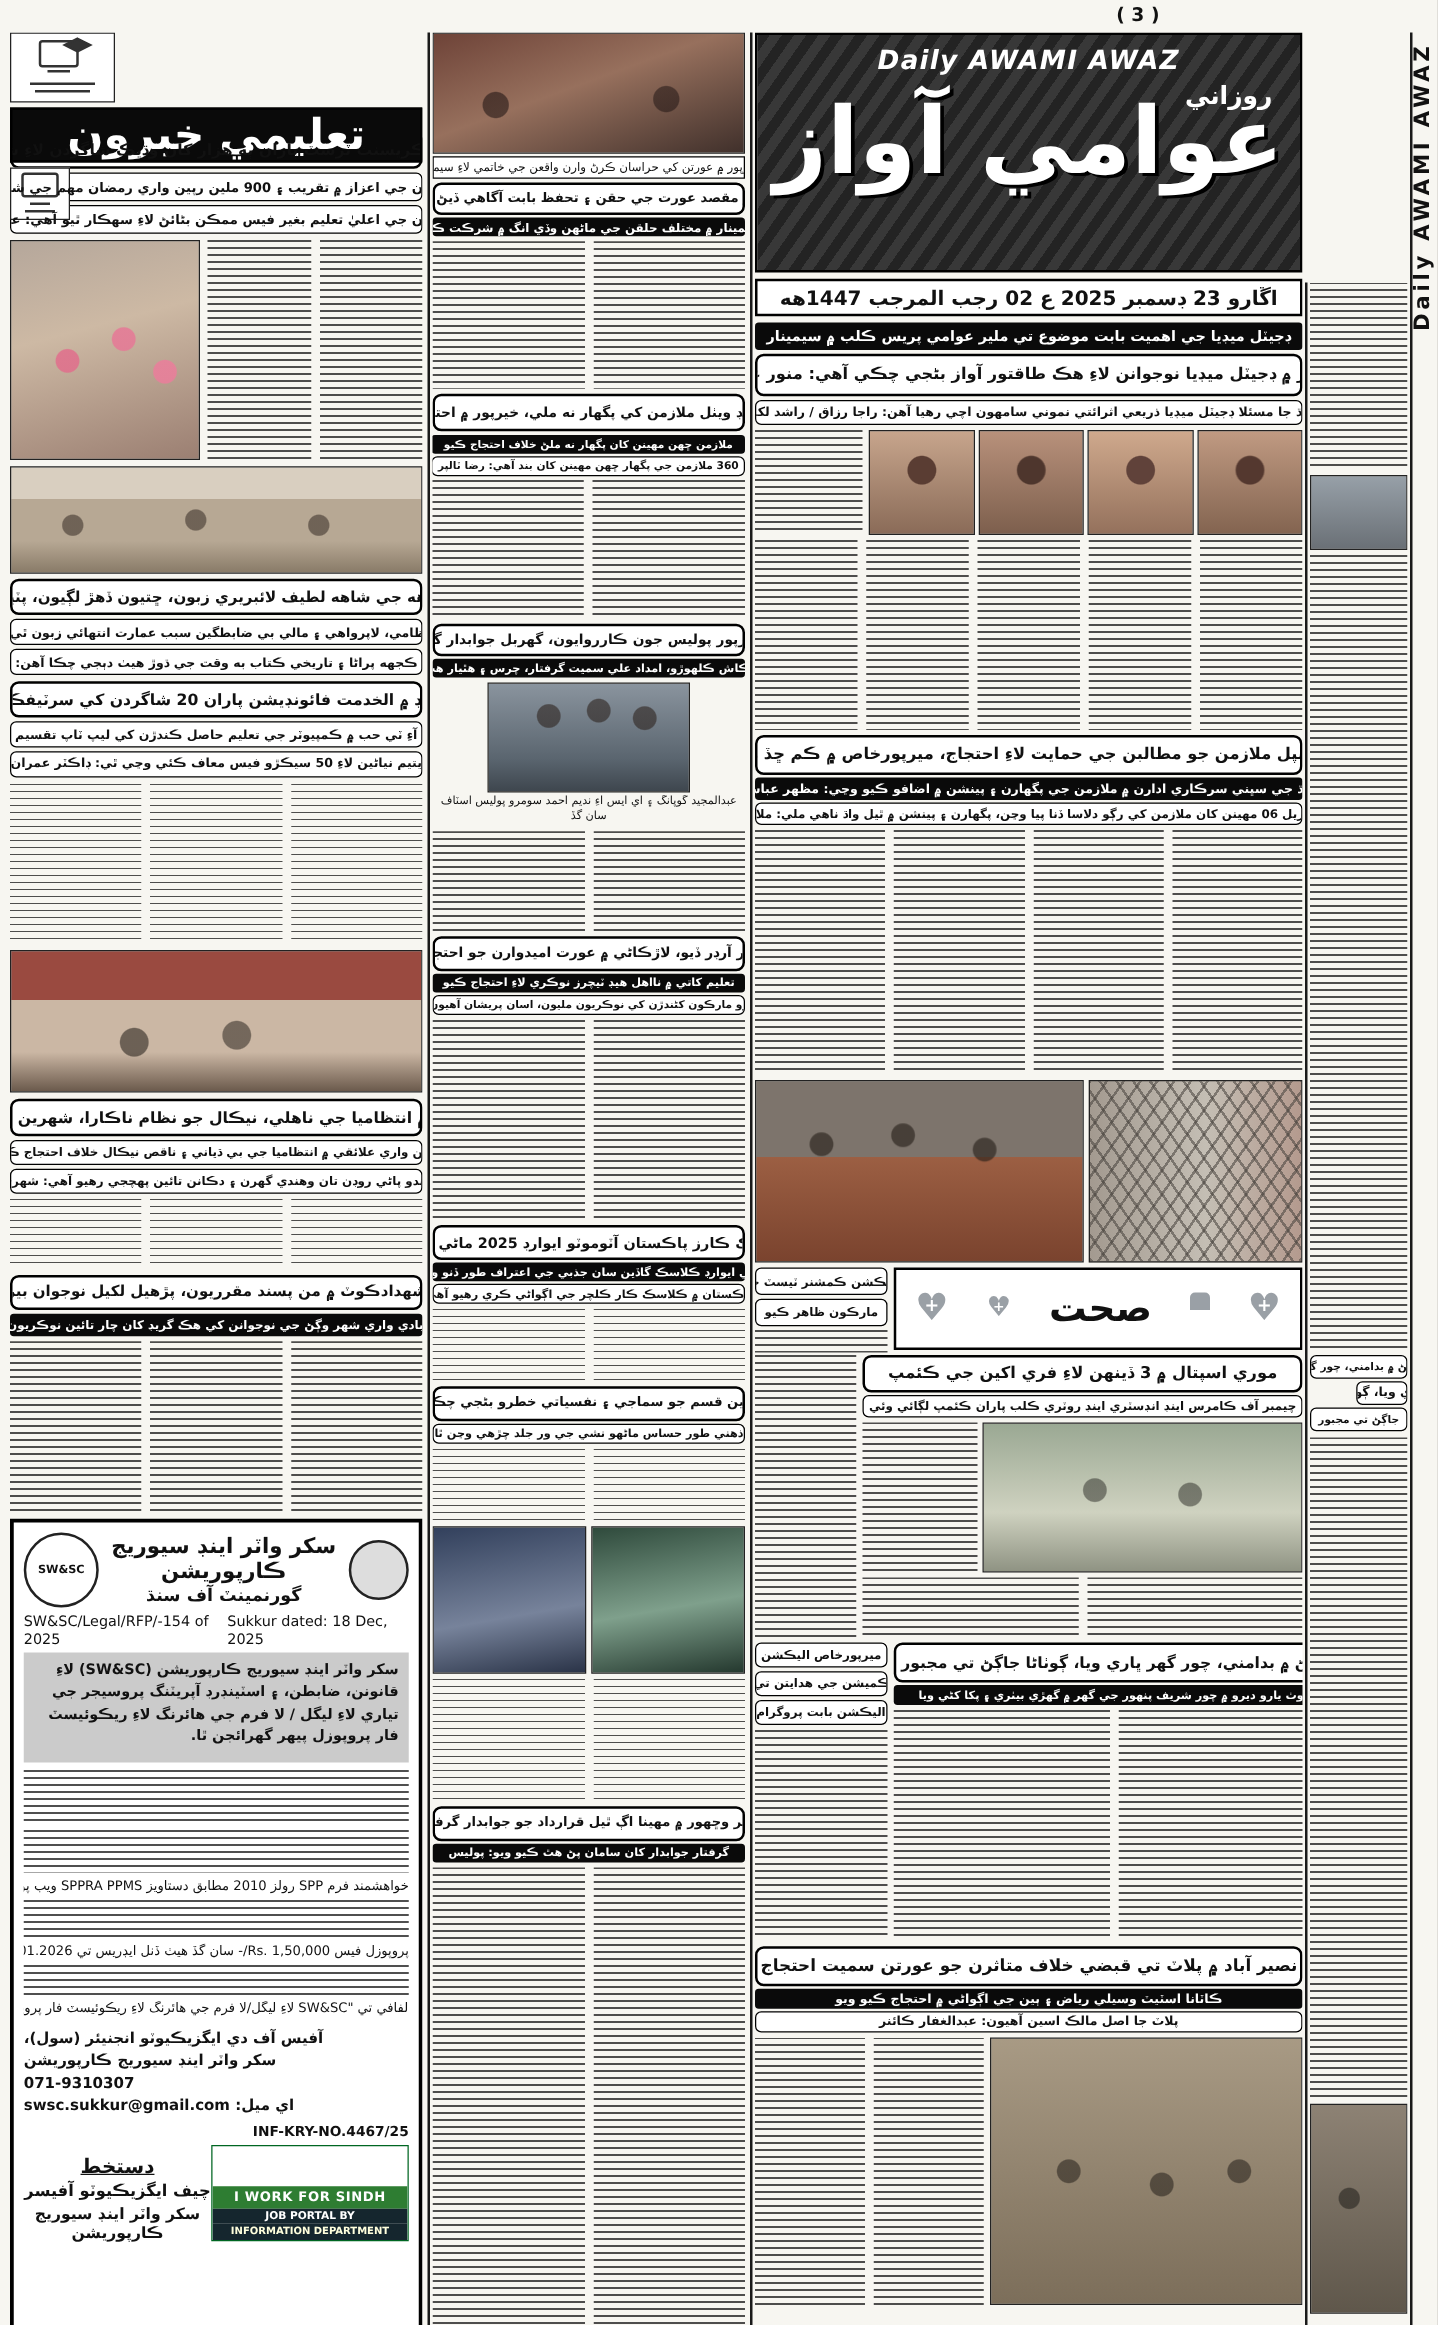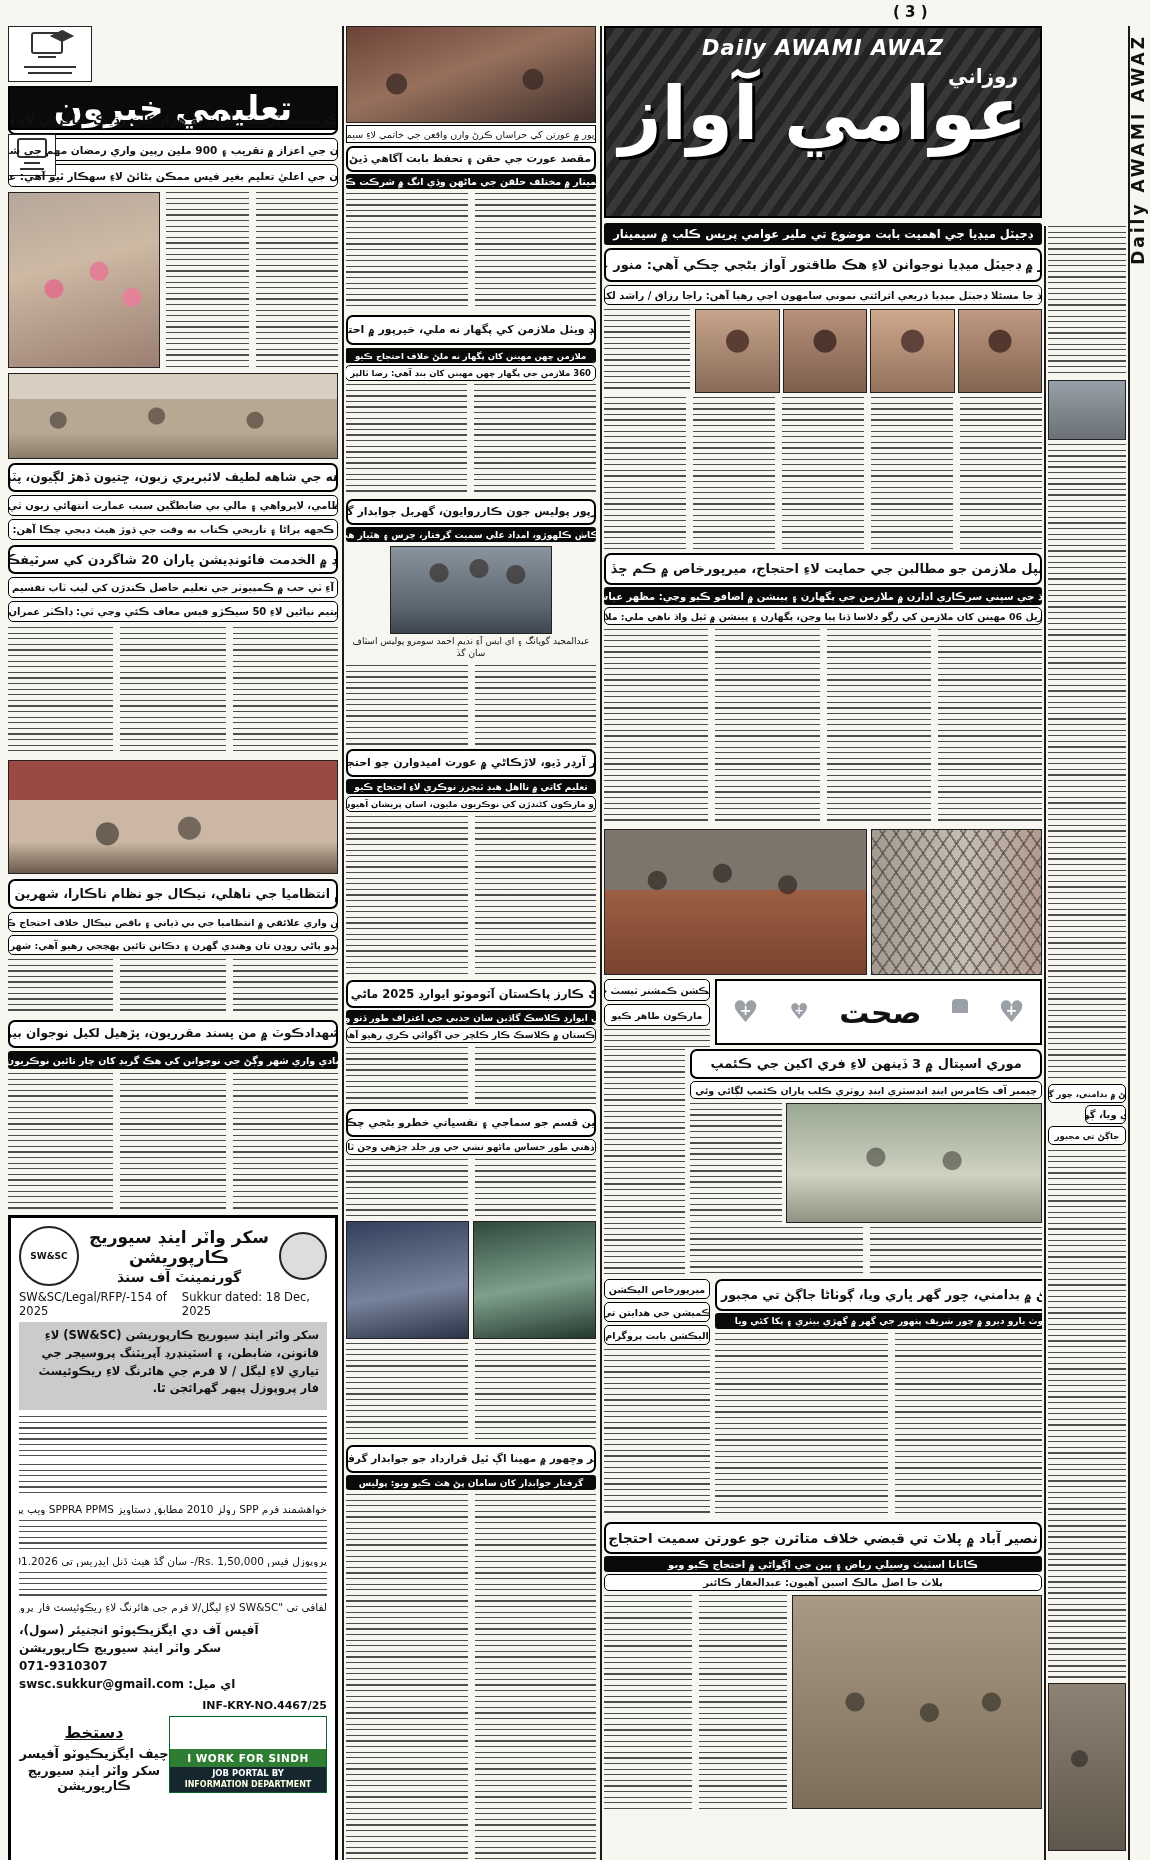--- a/index.html
+++ b/index.html
@@ -288,20 +288,21 @@
         <div class="tx"></div>
       </div>
   </section>
 
   <section class="zone" style="left:604px;top:26px;width:438px;height:1834px;">
     <div class="mast" style="height:188px;">
       <div class="mast-eng">Daily AWAMI AWAZ</div>
       <div class="mast-daily">روزاني</div>
       <div class="mast-title">عوامي آواز</div>
     </div>
+    <div class="datebox" style="height:26px;margin-top:5px;">اڱارو 23 ڊسمبر 2025 ع  02 رجب المرجب 1447هه</div>
     <div class="bar" style="height:22px;margin-top:5px;font-size:11.5px;">ڊجيٽل ميڊيا جي اهميت بابت موضوع تي ملير عوامي پريس ڪلب ۾ سيمينار</div>
     <div class="hb" style="height:30px;margin-top:3px;font-size:13px;">موجوده دور ۾ ڊجيٽل ميڊيا نوجوانن لاءِ هڪ طاقتور آواز بڻجي چڪي آهي: منور علي مهيسر</div>
     <div class="sb" style="height:18px;margin-top:3px;font-size:10px;">سنڌ جا مسئلا ڊجيٽل ميڊيا ذريعي اثرائتي نموني سامهون اچي رهيا آهن: راجا رزاق / راشد لکمير</div>
     <div style="display:flex;gap:5px;margin-top:4px;height:84px;">
       <div class="tx" style="width:86px;"></div>
       <div style="flex:1;display:flex;gap:3px;">
         <div class="ph p-port1" style="flex:1;"></div>
         <div class="ph p-port2" style="flex:1;"></div>
         <div class="ph p-port3" style="flex:1;"></div>
         <div class="ph p-port4" style="flex:1;"></div>

